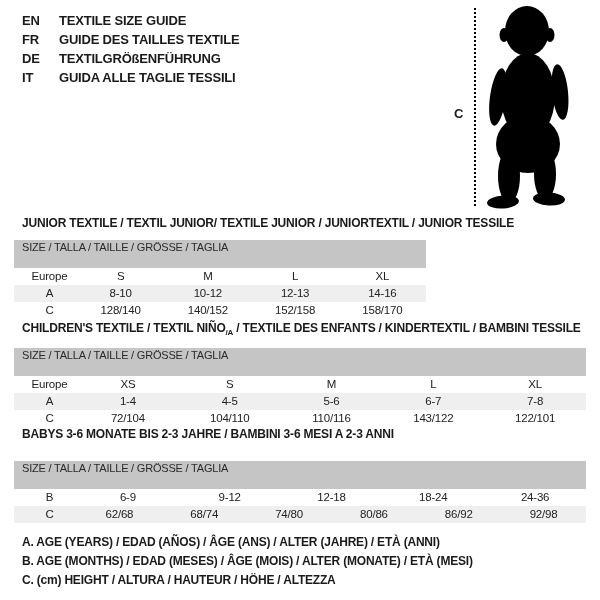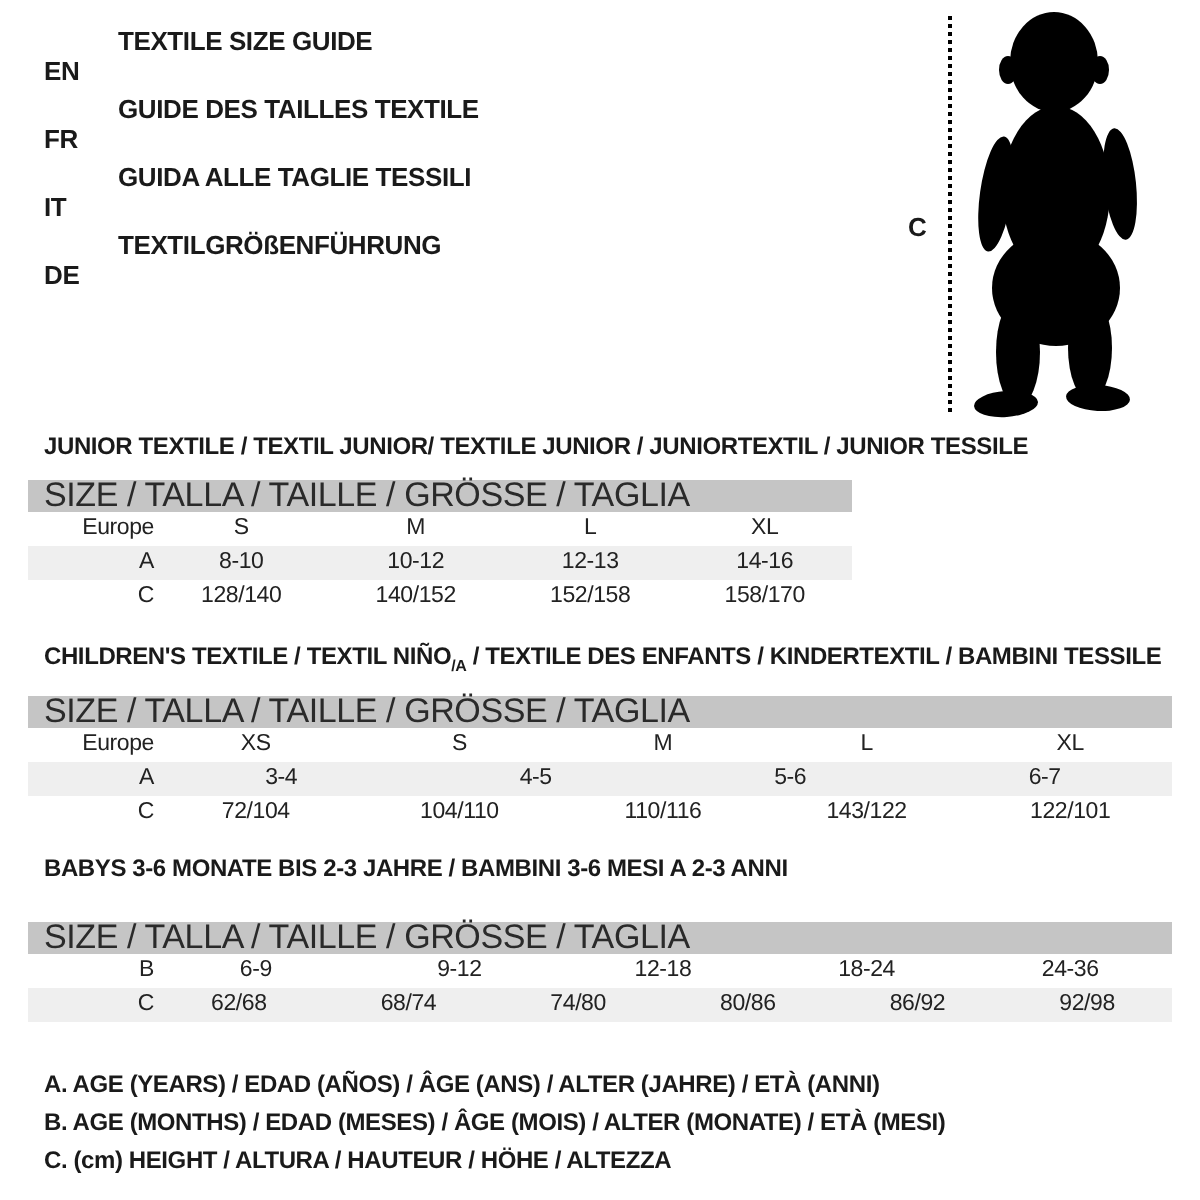--- a/index.html
+++ b/index.html
@@ -7,46 +7,46 @@
     width: 600px; height: 600px;
     background: #ffffff;
     overflow: hidden;
     font-family: "Liberation Sans", "DejaVu Sans", sans-serif;
     color: #1a1a1a;
   }
 
   
   .lang-block { position: absolute; left: 22px; top: 11px; }
   .lang-row { display: flex; line-height: 19px; font-size: 13px; font-weight: 700; letter-spacing: -0.2px; }
-  .lang-code { width: 37px; margin-top: 15px; }
+  .lang-code { width: 37px; }
 
   
   .figure { position: absolute; left: 450px; top: 4px; width: 150px; height: 206px; }
   .dotted-line { position: absolute; left: 24px; top: 4px; height: 198px; width: 0; border-left: 2px dotted #000; }
   .height-label { position: absolute; left: 4px; top: 102px; font-size: 13px; font-weight: 700; }
   .figure svg { position: absolute; left: 33px; top: 0; }
 
   
   .section-heading {
     position: absolute; left: 22px;
     font-size: 12px; font-weight: 700; letter-spacing: -0.2px;
     line-height: 17.5px; white-space: nowrap;
   }
   .section-heading sub { font-size: 8px; vertical-align: sub; }
 
   .size-table { position: absolute; left: 14px; }
   .tbar {
     background: var(--bar-bg, #c5c5c5);
-    height: 16px; line-height: 15px;
-    font-size: 17px; color: #2a2a2a;
+    height: 28px; line-height: 15px;
+    font-size: 11px; color: #2a2a2a;
     padding-left: 8px; letter-spacing: -0.2px;
   }
   .trow { display: flex; height: 17px; line-height: 17px; font-size: 11.5px; color: #222; letter-spacing: -0.2px; }
   .trow.alt { background: var(--alt-bg, #efefef); }
-  .trow .lbl { width: 55px; padding-left: 8px; text-align: right; }
+  .trow .lbl { width: 55px; padding-left: 8px; text-align: center; }
   .trow .val { flex: 1; text-align: center; }
 
   
   .legend { position: absolute; left: 22px; top: 533px; }
   .legend-line { font-size: 12px; font-weight: 700; line-height: 19px; letter-spacing: -0.2px; white-space: nowrap; }
 
   #sec-junior-heading   { top: 215px; }
   #sec-junior-table     { top: 240px; width: 412px; }
   #sec-children-heading { top: 320px; text-align: center; }
   #sec-children-table   { top: 348px; width: 572px; }
@@ -59,26 +59,26 @@
 <div class="lang-block">
   <div class="lang-row">
     <span class="lang-code">EN</span>
     <span class="lang-label">TEXTILE SIZE GUIDE</span>
   </div>
   <div class="lang-row">
     <span class="lang-code">FR</span>
     <span class="lang-label">GUIDE DES TAILLES TEXTILE</span>
   </div>
   <div class="lang-row">
+    <span class="lang-code">DE</span>
+    <span class="lang-label">TEXTILGRÖßENFÜHRUNG</span>
+  </div>
+  <div class="lang-row">
     <span class="lang-code">IT</span>
     <span class="lang-label">GUIDA ALLE TAGLIE TESSILI</span>
-  </div>
-  <div class="lang-row">
-    <span class="lang-code">DE</span>
-    <span class="lang-label">TEXTILGRÖßENFÜHRUNG</span>
   </div>
 </div>
 
 <div class="figure">
   <div class="dotted-line"></div>
   <span class="height-label">C</span>
   <svg width="115" height="206" viewBox="0 0 115 206">
     <g fill="#000000">
       <ellipse cx="44" cy="27" rx="22" ry="25"></ellipse>
       <ellipse cx="21" cy="31" rx="4.5" ry="7"></ellipse>
@@ -129,24 +129,25 @@
     <div class="trow">
       <span class="lbl">Europe</span>
       <span class="val">XS</span>
       <span class="val">S</span>
       <span class="val">M</span>
       <span class="val">L</span>
       <span class="val">XL</span>
     </div>
     <div class="trow alt">
       <span class="lbl">A</span>
-      <span class="val">3-4</span>
+      <span class="val">1-4</span>
       <span class="val">4-5</span>
       <span class="val">5-6</span>
       <span class="val">6-7</span>
+      <span class="val">7-8</span>
     </div>
     <div class="trow">
       <span class="lbl">C</span>
       <span class="val">72/104</span>
       <span class="val">104/110</span>
       <span class="val">110/116</span>
       <span class="val">143/122</span>
       <span class="val">122/101</span>
     </div>
   </div>

